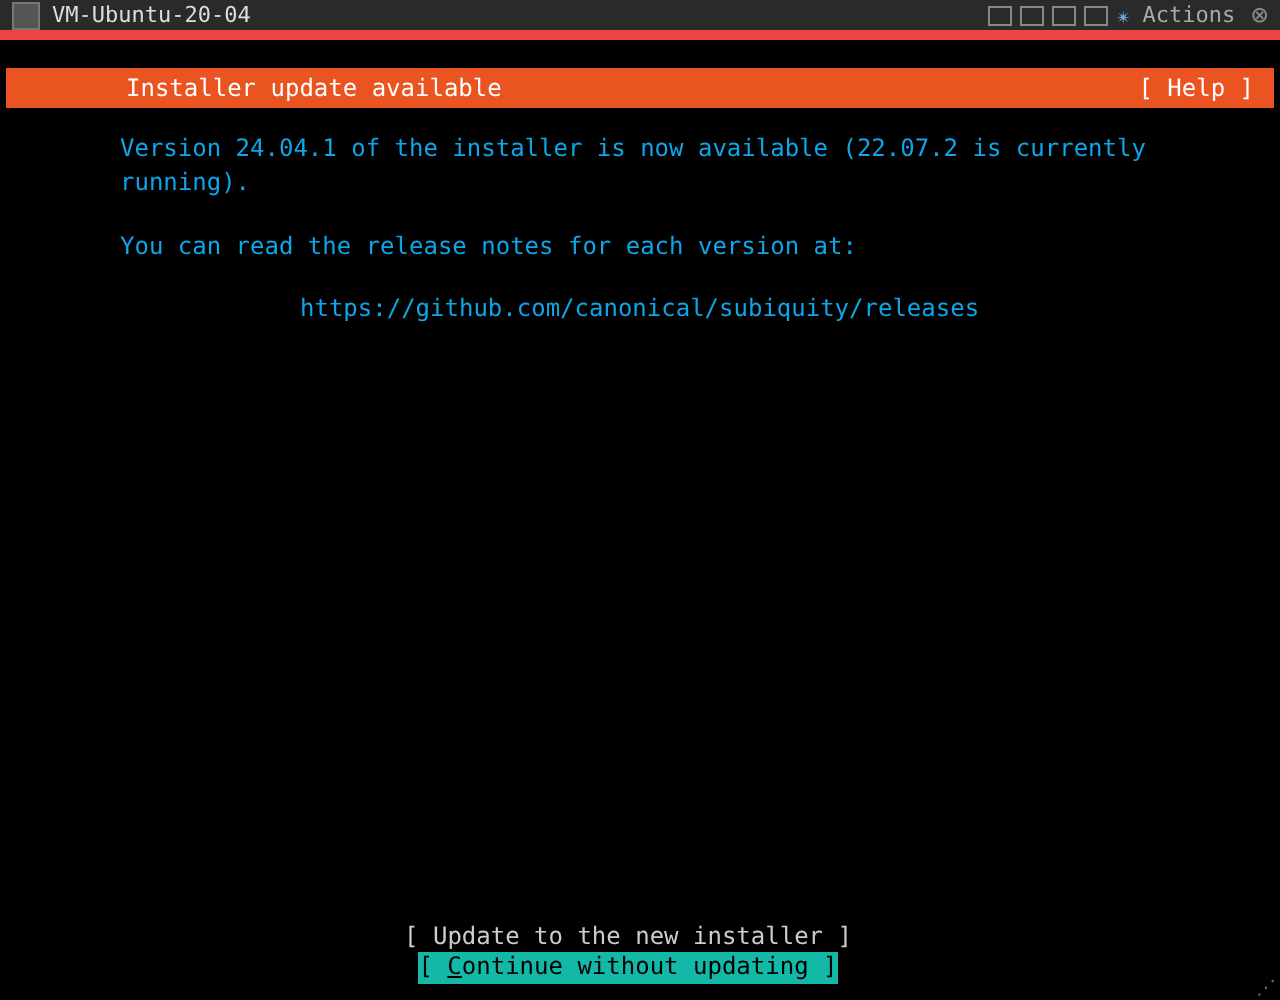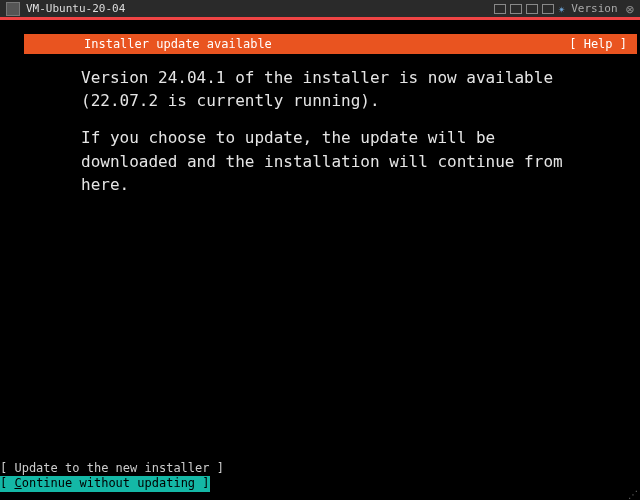--- a/index.html
+++ b/index.html
@@ -11,21 +11,21 @@
       font-size: 12px;
       overflow: hidden;
     }
     .titlebar {
       height: 20px;
       background: #2a2a2a;
       display: flex;
       align-items: center;
       padding: 0 6px;
       color: #ccc;
-      border-bottom: 3px solid #ef4444;
+      border-bottom: 5px solid #ef4444;
     }
     .titlebar-icon {
       width: 14px;
       height: 14px;
       background: #555;
       margin-right: 6px;
       border: 1px solid #777;
     }
     .titlebar-title { flex: 1; font-size: 11px; color: #ddd; }
     .titlebar-controls { display: flex; align-items: center; gap: 4px; }
@@ -33,48 +33,47 @@
     .tb-gear { color: #6fa8dc; font-size: 12px; }
     .tb-actions { color: #aaa; font-size: 11px; margin-left: 2px; }
     .tb-close { color: #888; font-size: 14px; margin-left: 4px; }
     .console {
       background: #000;
       height: 480px;
       width: 640px;
       position: relative;
       color: #bbb;
       padding-top: 14px;
-      padding-left: 21px;
     }
     .header-bar {
       background: #e95420;
       color: #fff;
       height: 20px;
       display: flex;
       align-items: center;
       padding: 0 10px 0 60px;
       font-size: 12px;
       margin: 0 3px;
     }
     .header-title { flex: 1; }
     .header-help { }
     .body-text {
       padding: 12px 60px 0 60px;
       line-height: 1.45;
-      font-size: 16px;
-      color: #e5e5e5;
+      font-size: 12px;
+      color: #0ea5e9;
     }
     .body-text p { margin-bottom: 14px; }
     .url-line { padding-left: 90px; margin-bottom: 14px; }
     .footer-menu {
       position: absolute;
       bottom: 8px;
       left: 0;
       right: 12px;
-      text-align: left;
+      text-align: center;
       font-size: 12px;
       line-height: 1.3;
     }
     .menu-item { color: #ccc; }
     .menu-item.selected {
       background: #14b8a6;
       color: #000;
       display: inline-block;
     }
     .menu-item.selected .underline { text-decoration: underline; }
@@ -91,34 +90,35 @@
 
 <div class="titlebar">
   <span class="titlebar-icon"></span>
   <span class="titlebar-title">VM-Ubuntu-20-04</span>
   <div class="titlebar-controls">
     <span class="tb-btn"></span>
     <span class="tb-btn"></span>
     <span class="tb-btn"></span>
     <span class="tb-btn"></span>
     <span class="tb-gear">✴</span>
-    <span class="tb-actions">Version</span>
+    <span class="tb-actions">Actions</span>
     <span class="tb-close">⊗</span>
   </div>
 </div>
 
 <div class="console">
   <div class="header-bar">
     <span class="header-title">Installer update available</span>
     <span class="header-help">[ Help ]</span>
   </div>
 
   <div class="body-text">
     <p>Version 24.04.1 of the installer is now available (22.07.2 is currently running).</p>
-    <p>If you choose to update, the update will be downloaded and the installation will continue from here.</p>
+    <p>You can read the release notes for each version at:</p>
+    <p class="url-line">https://github.com/canonical/subiquity/releases</p>
   </div>
 
   <div class="footer-menu">
     <div class="menu-item">[ Update to the new installer ]</div>
     <div class="menu-item selected"><span>[ </span><span class="underline">C</span><span>ontinue without updating   </span><span>]</span></div>
   </div>
 
   <div class="resize-grip">⋰</div>
 </div>
 

